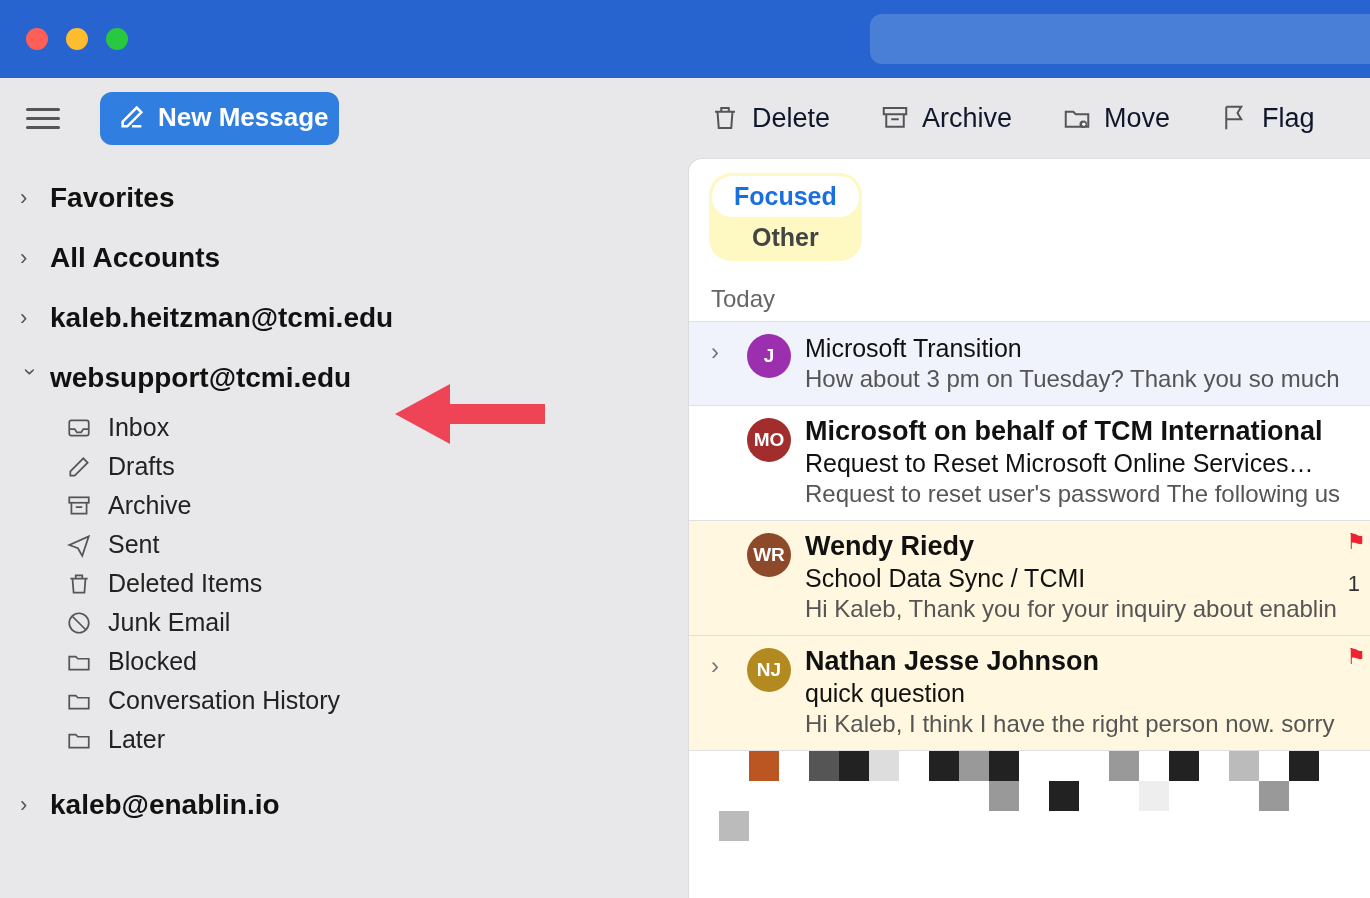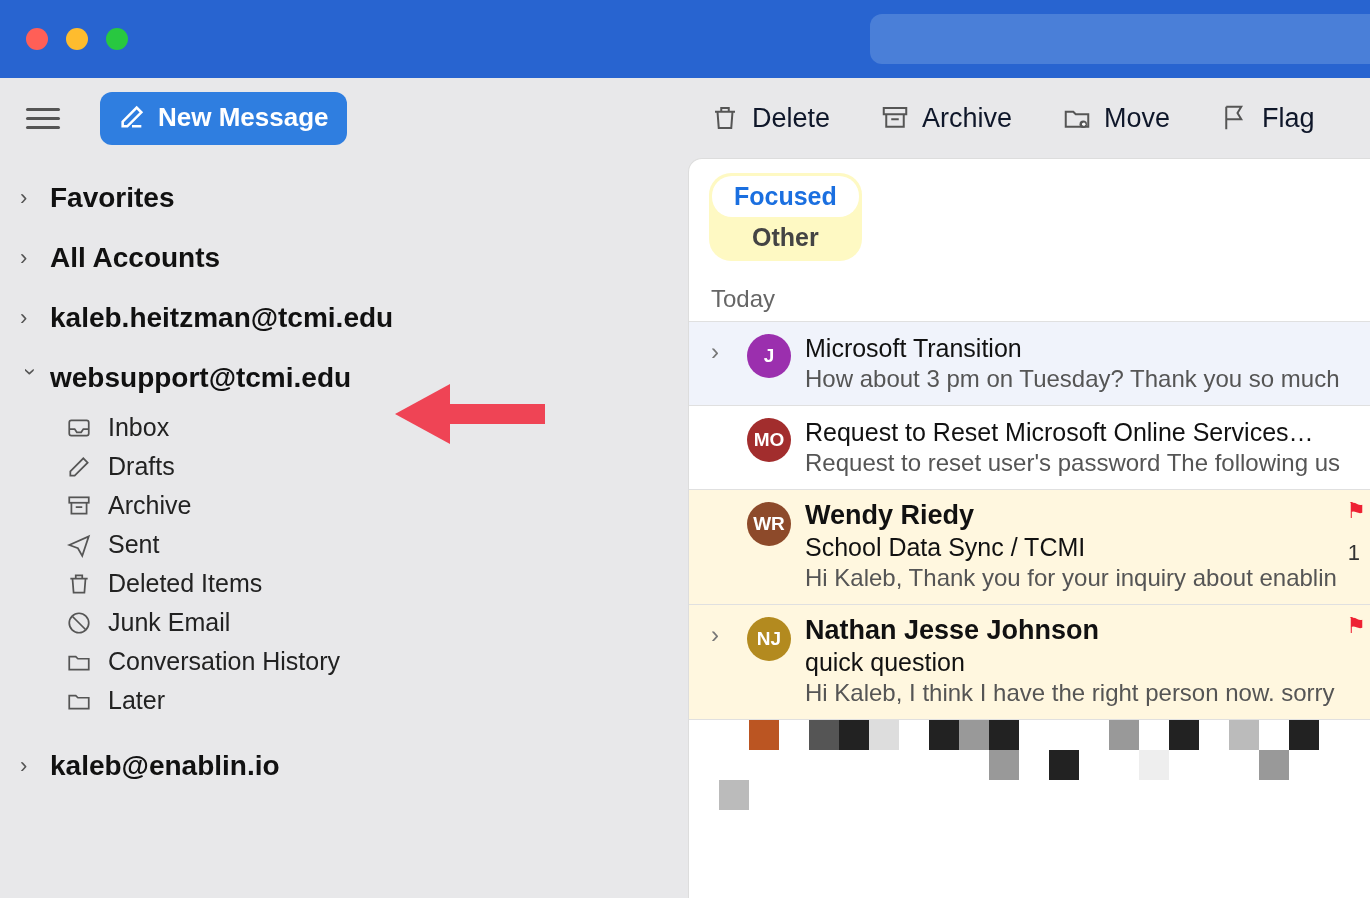--- a/index.html
+++ b/index.html
@@ -49,21 +49,21 @@
 .hamburger {
   display:flex; flex-direction:column; gap:6px;
   cursor:pointer;
 }
 .hamburger span { width:34px; height:3px; background:#555; border-radius:2px; }
 .new-message {
   background:#2f7ee0;
   color:#fff;
   border:none;
   border-radius:12px;
-  padding:10px 18px 12px 18px;
+  padding:10px 10px 12px 18px;
   font-size:26px;
   font-weight:600;
   display:flex;
   align-items:center;
   gap:12px;
   cursor:pointer;
 }
 .new-message svg { width:28px; height:28px; }
 
 .toprow-right {
@@ -313,20 +313,26 @@
         <svg viewBox="0 0 24 24">
             <circle cx="12" cy="12" r="9"></circle>
             <path d="M6 6l12 12"></path>
           </svg>
         <span>Junk Email</span>
       </div>
       <div class="folder-item">
         <svg viewBox="0 0 24 24">
             <path d="M3 7h6l2 2h10v10H3V7z"></path>
           </svg>
+        <span>Blocked</span>
+      </div>
+      <div class="folder-item">
+        <svg viewBox="0 0 24 24">
+            <path d="M3 7h6l2 2h10v10H3V7z"></path>
+          </svg>
         <span>Conversation History</span>
       </div>
       <div class="folder-item">
         <svg viewBox="0 0 24 24">
             <path d="M3 7h6l2 2h10v10H3V7z"></path>
           </svg>
         <span>Later</span>
       </div>
     </div>
 
@@ -353,20 +359,21 @@
         <div class="email-text">
           <div class="email-subject">Microsoft Transition</div>
           <div class="email-preview">How about 3 pm on Tuesday? Thank you so much</div>
         </div>
       </div>
 
       <div class="email-item">
         <span class="expand-chev"></span>
         <div class="avatar" style="background:#a22d2d">MO</div>
         <div class="email-text">
+          <div class="email-sender">Microsoft on behalf of TCM International</div>
           <div class="email-subject">Request to Reset Microsoft Online Services…</div>
           <div class="email-preview">Request to reset user's password The following us</div>
         </div>
       </div>
 
       <div class="email-item flagged">
         <span class="expand-chev"></span>
         <div class="avatar" style="background:#8d4a2a">WR</div>
         <div class="email-text">
           <div class="email-sender">Wendy Riedy</div>

